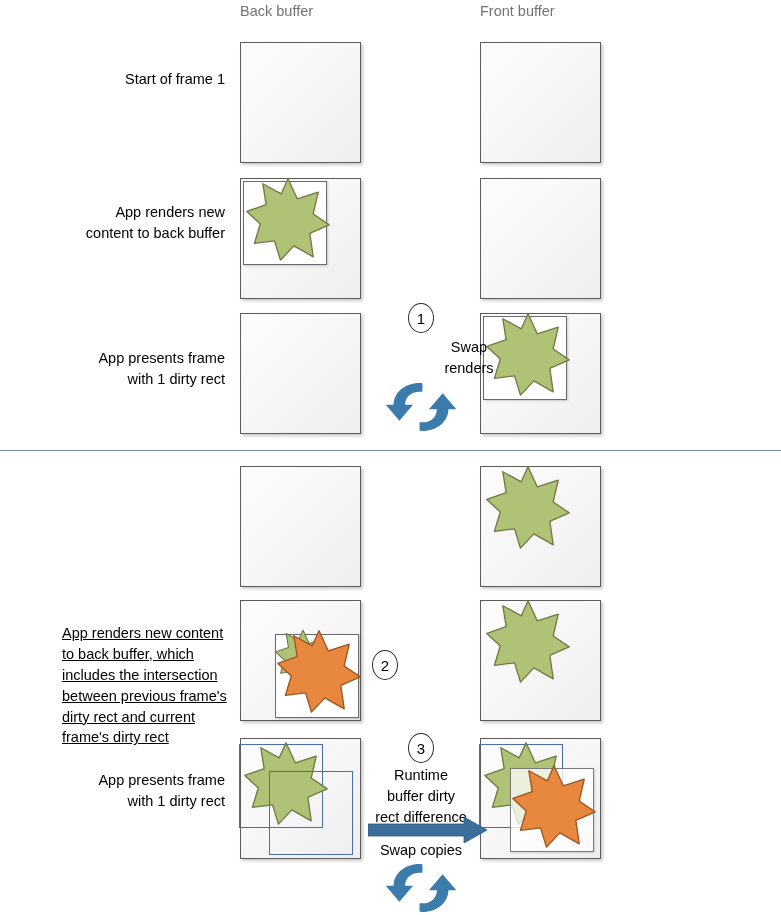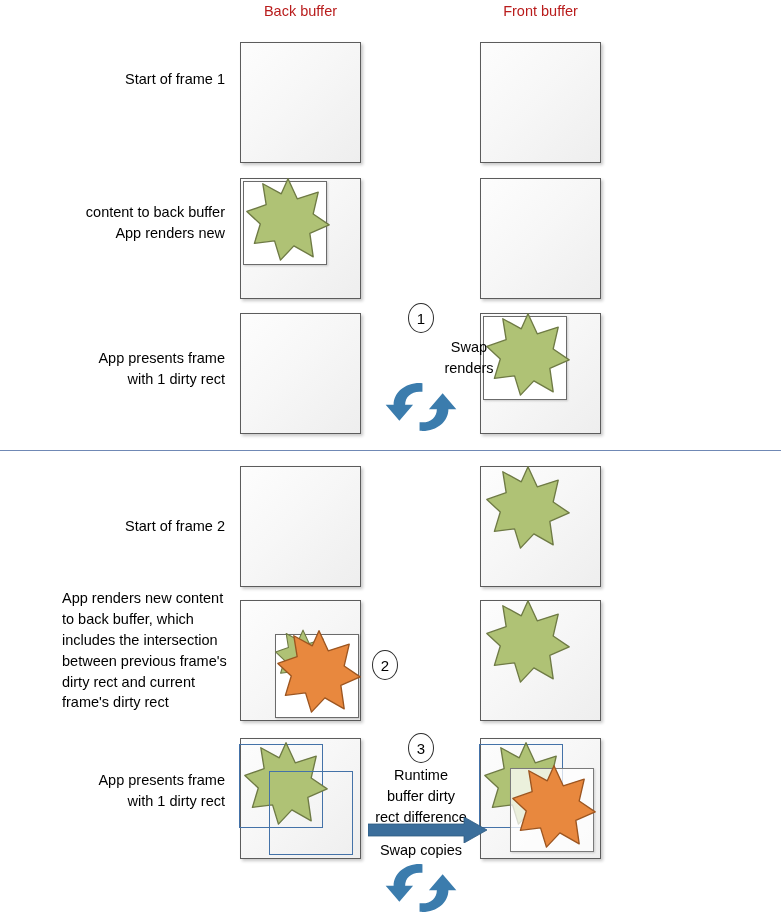--- a/index.html
+++ b/index.html
@@ -16,22 +16,22 @@
     width: 781px;
     height: 915px;
     overflow: hidden;
     background: #ffffff;
   }
 
   
   .col-header {
     position: absolute;
     font-size: 14.5px;
-    color: #b91c1c;
-    text-align: center;
+    color: #737373;
+    text-align: left;
     white-space: nowrap;
     line-height: 1.25;
   }
 
   
   .row-label {
     position: absolute;
     font-size: 14.5px;
     color: #000000;
     line-height: 1.42;
@@ -136,22 +136,22 @@
 
   <div class="col-header" style="left:240px; top:2px; width:121px;">Back buffer</div>
   <div class="col-header" style="left:480px; top:2px; width:121px;">Front buffer</div>
 
   <div class="row-label centered" style="top:69px;">Start of frame 1</div>
 
   <div class="buffer" style="left:240px; top:42px;"></div>
   <div class="buffer" style="left:480px; top:42px;"></div>
 
   <div class="row-label centered" style="top:202px;">
+    <div>App renders new</div>
     <div>content to back buffer</div>
-    <div>App renders new</div>
   </div>
 
   <div class="buffer" style="left:240px; top:178px;">
     <div class="rectwin" style="left:2px; top:2px; width:84px; height:84px;"></div>
     <div class="star" style="left:5px; top:-2px;">
       <svg viewBox="0 0 100 100" preserveAspectRatio="none">
         <polygon points="50,2 61,26 86,18 80,44 99,57 76,67 80,95 57,82 41,99 34,76 10,79 17,56 1,41 24,33 20,8 42,20" fill="#AFC275" stroke="#6E7A44" stroke-width="1.6" stroke-linejoin="round"></polygon>
       </svg>
     </div>
   </div>
@@ -183,33 +183,32 @@
     <svg viewBox="0 0 100 86">
 
       <path d="M52,10 C30,8 12,22 12,40 L1,40 L20,62 L39,40 L28,40 C28,28 38,20 52,22 Z" fill="#3B7CAD"></path>
 
       <path d="M48,76 C70,78 88,64 88,46 L99,46 L80,24 L61,46 L72,46 C72,58 62,66 48,64 Z" fill="#3B7CAD"></path>
     </svg>
   </div>
 
   <div class="divider" style="top:450px;"></div>
 
-  <div class="row-label centered" style="top:516px;">Start of frame 2</div>
 
   <div class="buffer" style="left:240px; top:466px;"></div>
 
   <div class="buffer" style="left:480px; top:466px;">
     <div class="star" style="left:5px; top:-2px;">
       <svg viewBox="0 0 100 100" preserveAspectRatio="none">
         <polygon points="50,2 61,26 86,18 80,44 99,57 76,67 80,95 57,82 41,99 34,76 10,79 17,56 1,41 24,33 20,8 42,20" fill="#AFC275" stroke="#6E7A44" stroke-width="1.6" stroke-linejoin="round"></polygon>
       </svg>
     </div>
   </div>
 
-  <div class="row-label leftal" style="top:588px; line-height:1.44;">App renders new content to back buffer, which includes the intersection between previous frame's dirty rect and current frame's dirty rect</div>
+  <div class="row-label leftal" style="top:623px; line-height:1.44;text-decoration:underline;">App renders new content to back buffer, which includes the intersection between previous frame's dirty rect and current frame's dirty rect</div>
 
   <div class="buffer" style="left:240px; top:600px;">
     <div class="rectwin" style="left:34px; top:33px; width:84px; height:84px;"></div>
     <div class="star" style="left:34px; top:28px; width:56px; height:56px;">
       <svg viewBox="0 0 100 100" preserveAspectRatio="none">
         <polygon points="50,2 61,26 86,18 80,44 99,57 76,67 80,95 57,82 41,99 34,76 10,79 17,56 1,41 24,33 20,8 42,20" fill="#AFC275" stroke="#6E7A44" stroke-width="2" stroke-linejoin="round"></polygon>
       </svg>
     </div>
     <div class="star" style="left:36px; top:28px;">
       <svg viewBox="0 0 100 100" preserveAspectRatio="none">

